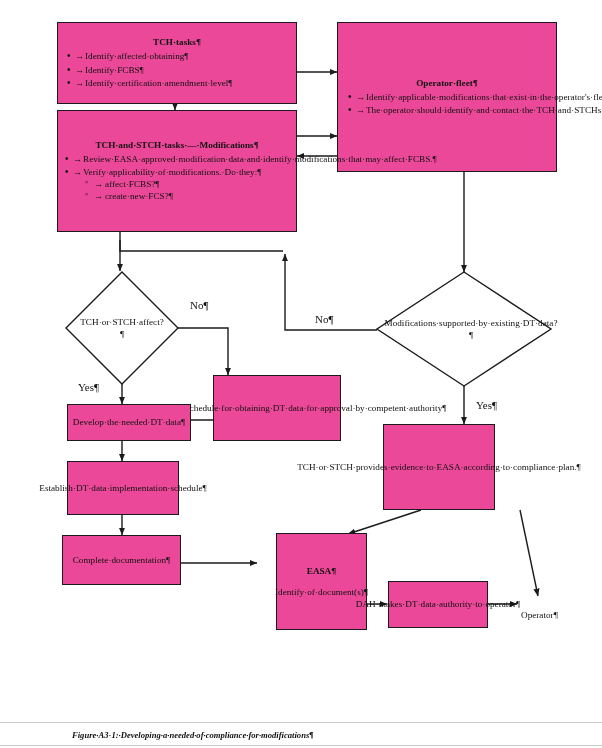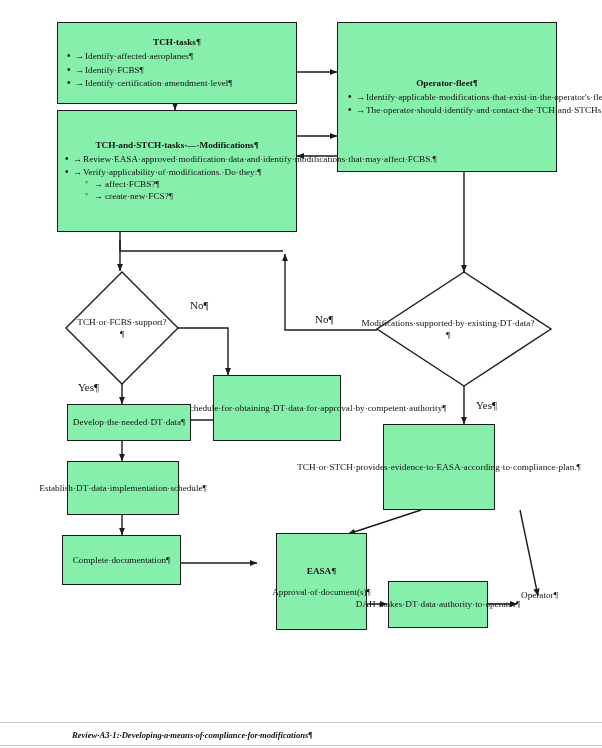--- a/index.html
+++ b/index.html
@@ -14,21 +14,21 @@
     position: relative;
     width: 602px;
     height: 748px;
     background: #ffffff;
     overflow: hidden;
   }
   .node {
     position: absolute;
     box-sizing: border-box;
     border: 1.5px solid #1b1b1b;
-    background: #86efac;
+    background: #ec4899;
     color: #111111;
     font-size: 9.2px;
     line-height: 1.32;
     display: flex;
     flex-direction: column;
     justify-content: center;
     z-index: 3;
   }
   .node .title {
     font-weight: bold;
@@ -201,21 +201,21 @@
 
       <path d="M122,272 L178,328 L122,384 L66,328 z"></path>
 
       <path d="M464,272 L551,329 L464,386 L377,329 z"></path>
     </g>
   </svg>
 
   <div class="node" style="left:57px; top:22px; width:240px; height:82px; padding:6px 5px;">
     <div class="title pilcrow">TCH·tasks¶</div>
     <ul class="bullets">
-      <li><span class="arr">→</span><span class="pilcrow">Identify·affected·aeroplanes¶</span></li>
+      <li><span class="arr">→</span><span class="pilcrow">Identify·affected·obtaining¶</span></li>
       <li><span class="arr">→</span><span class="pilcrow">Identify·FCBS¶</span></li>
       <li><span class="arr">→</span><span class="pilcrow">Identify·certification·amendment·level¶</span></li>
     </ul>
   </div>
 
   <div class="node" style="left:337px; top:22px; width:220px; height:150px; padding:7px 6px;">
     <div class="title pilcrow">Operator·fleet¶</div>
     <ul class="bullets">
       <li><span class="arr">→</span><span class="pilcrow">Identify·applicable·modifications·that·exist·in·the·operator's·fleet·that·have·been·embodied·in·or·affect·FCBS.¶</span></li>
       <li><span class="arr">→</span><span class="pilcrow">The·operator·should·identify·and·contact·the·TCH·and·STCHs·for·applicable·modifications·and·request·DT·data·for·the·modifications,·unless·it·is·already·available.¶</span></li>
@@ -229,24 +229,24 @@
       <li><span class="arr">→</span><span class="pilcrow">Verify·applicability·of·modifications.·Do·they:¶</span>
         <ul class="sub">
           <li><span class="arr">→</span><span class="pilcrow">affect·FCBS?¶</span></li>
           <li><span class="arr">→</span><span class="pilcrow">create·new·FCS?¶</span></li>
         </ul>
       </li>
     </ul>
   </div>
 
   <div class="diamond" style="left:66px; top:272px; width:112px; height:112px;">
-    <div class="dlabel pilcrow">TCH·or·FCBS·support?¶</div>
-  </div>
-
-  <div class="diamond" style="left:361px; top:272px; width:174px; height:114px;">
+    <div class="dlabel pilcrow">TCH·or·STCH·affect?¶</div>
+  </div>
+
+  <div class="diamond" style="left:384px; top:272px; width:174px; height:114px;">
     <div class="dlabel pilcrow">Modifications·supported·by·existing·DT·data?¶</div>
   </div>
 
   <div class="edge-label pilcrow" style="left:190px; top:299px;">No¶</div>
   <div class="edge-label pilcrow" style="left:78px; top:381px;">Yes¶</div>
   <div class="edge-label pilcrow" style="left:315px; top:313px;">No¶</div>
   <div class="edge-label pilcrow" style="left:476px; top:399px;">Yes¶</div>
 
   <div class="node centered" style="left:213px; top:375px; width:128px; height:66px; padding:4px 5px;">
     <div class="pilcrow">Operator·establishes·schedule·for·obtaining·DT·data·for·approval·by·competent·authority¶</div>
@@ -263,26 +263,26 @@
   <div class="node centered" style="left:62px; top:535px; width:119px; height:50px; padding:1px 5px;">
     <div class="pilcrow">Complete·documentation¶</div>
   </div>
 
   <div class="node centered" style="left:383px; top:424px; width:112px; height:86px; padding:4px 5px;">
     <div class="pilcrow">TCH·or·STCH·provides·evidence·to·EASA·according·to·compliance·plan.¶</div>
   </div>
 
   <div class="node centered" style="left:276px; top:533px; width:91px; height:97px; padding:6px 5px;">
     <div class="title pilcrow">EASA¶</div>
-    <div class="pilcrow" style="margin-top:6px;">Approval·of·document(s)¶</div>
+    <div class="pilcrow" style="margin-top:6px;">Identify·of·document(s)¶</div>
   </div>
 
   <div class="node centered" style="left:388px; top:581px; width:100px; height:47px; padding:3px 5px;">
     <div class="pilcrow">DAH·makes·DT·data·authority·to·operator¶</div>
   </div>
 
-  <div class="plain-text pilcrow" style="left:521px; top:590px;">Operator¶</div>
+  <div class="plain-text pilcrow" style="left:521px; top:610px;">Operator¶</div>
 
   <div class="rule" style="top:722px;"></div>
-  <div class="caption pilcrow">Review·A3-1:·Developing·a·means·of·compliance·for·modifications¶</div>
+  <div class="caption pilcrow">Figure·A3-1:·Developing·a·needed·of·compliance·for·modifications¶</div>
   <div class="rule" style="top:745px;"></div>
 
 </div>
 
 </body></html>

